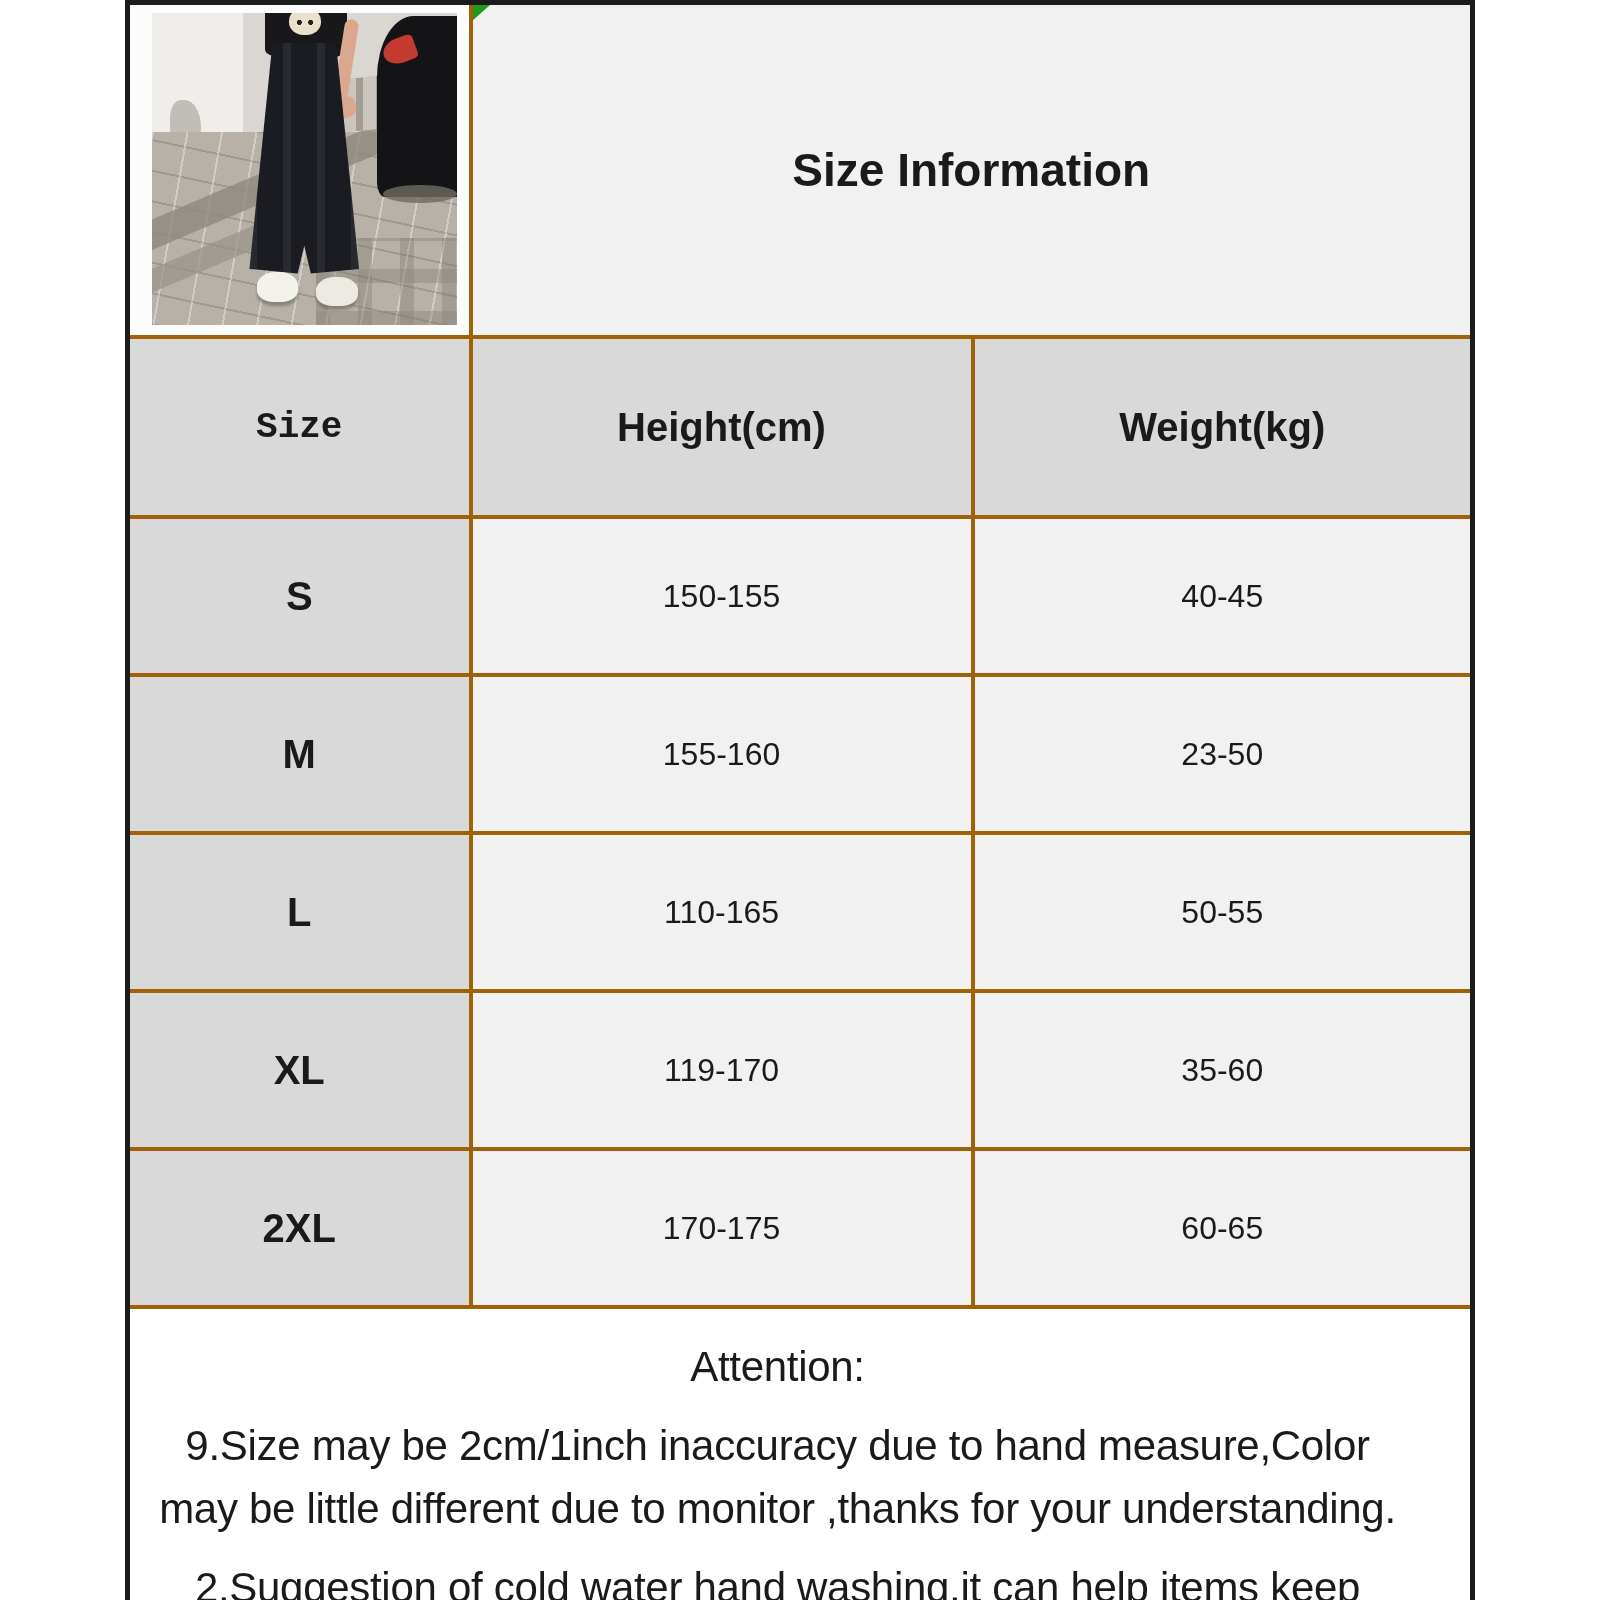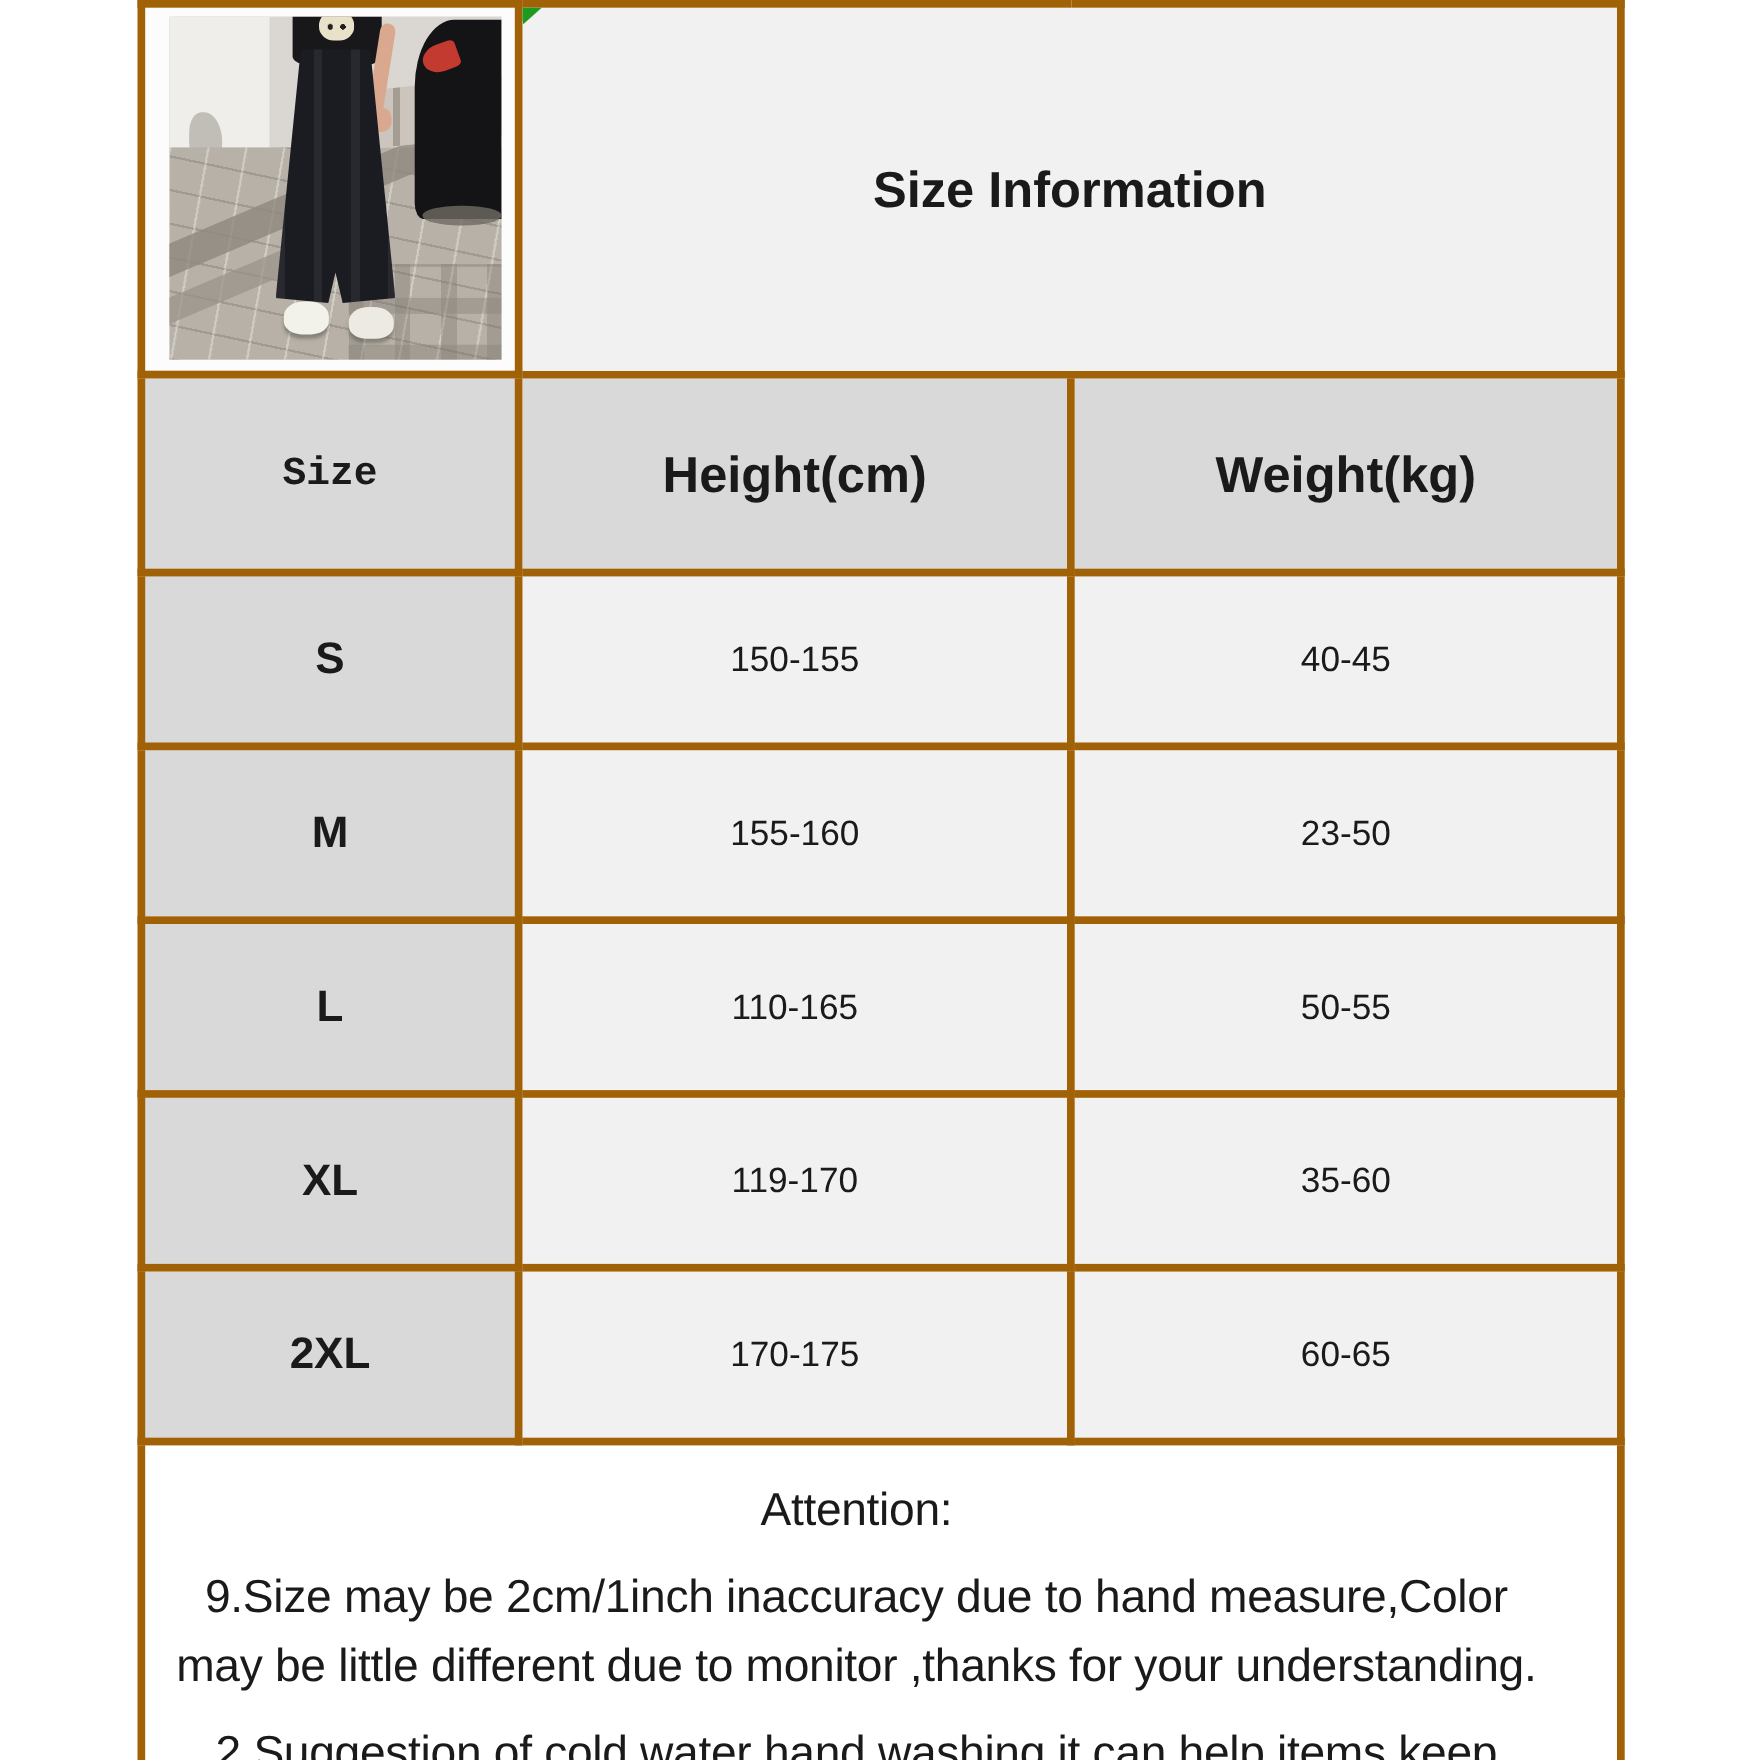--- a/index.html
+++ b/index.html
@@ -16,21 +16,21 @@
     left:125px; top:0;
     width:1345px;
   }
   table.size-sheet{
     border-collapse:collapse;
     table-layout:fixed;
     width:1345px;
     border:5px solid #1c1c1c;
   }
   table.size-sheet td, table.size-sheet th{
-    border:7px solid #a16207;
+    border:4px solid #a16207;
     text-align:center;
     vertical-align:middle;
     overflow:hidden;
   }
   
   tr.r-top{height:332px;}
   td.photo-cell{
     background:#fcfcfc;
     padding:8px 12px 10px 22px;
     vertical-align:middle;
@@ -46,21 +46,21 @@
     position:absolute;
     top:-4px; left:-4px;
     width:26px; height:19px;
     background:#1f9a1f;
     clip-path:polygon(0 0, 100% 0, 18% 100%);
   }
   
   tr.r-head{height:180px;}
   tr.r-head th{
     background:#d9d9d9;
-    font-size:46px;
+    font-size:40px;
     font-weight:bold;
   }
   tr.r-head th.size-head{font-size:36px;font-family:Liberation Mono, monospace;}
   
   tr.r-data{height:158px;}
   tr.r-data td{background:#f1f1f1;font-size:32px;font-weight:normal;}
   tr.r-data td.size-cell{background:#d9d9d9;font-size:40px;font-weight:bold;}
   
   tr.r-note{height:287px;}
   td.note-cell{

